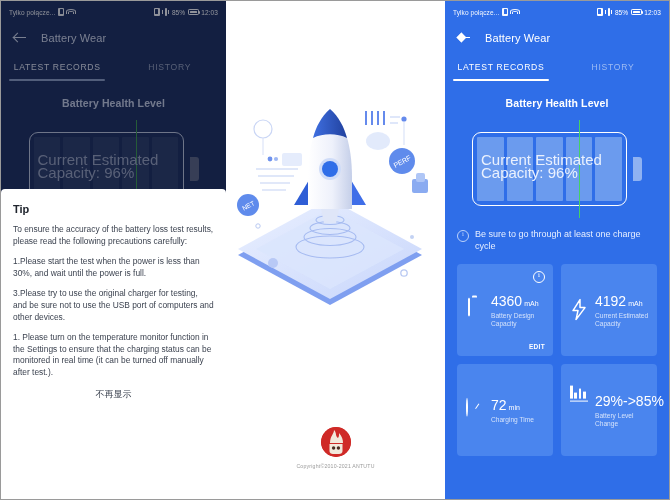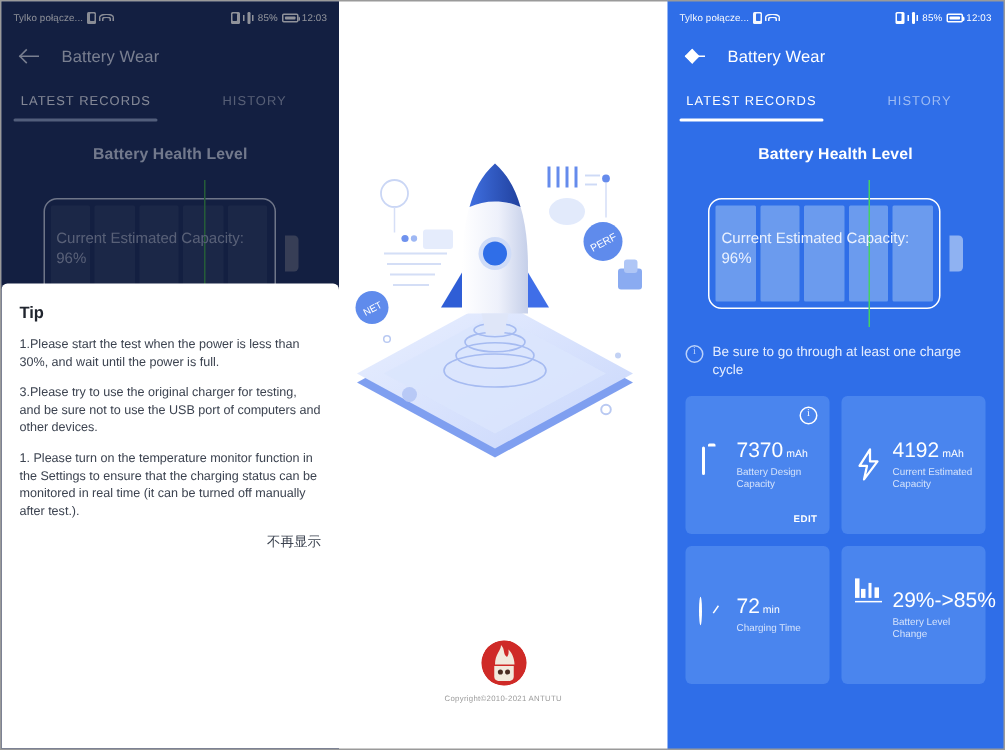--- a/index.html
+++ b/index.html
@@ -81,21 +81,21 @@
     position:absolute;right:0;top:25px;width:9px;height:24px;
     background:#5d6784;border-radius:0 3px 3px 0;}
   .panel-right .battery-tip{background:#8fb2f2;}
   .battery-cells{position:absolute;left:5px;top:5px;right:20px;bottom:5px;display:flex;gap:3px;}
   .battery-cells span{flex:1;background:#2b3c68;border-radius:1px;}
   .panel-right .battery-cells span{background:#6b9bee;}
   .battery-scan{position:absolute;left:107px;top:-12px;width:1px;height:98px;background:#3c9d4e;}
   .panel-right .battery-scan{background:#45d163;}
   .battery-label{
     position:absolute;left:9px;top:21px;right:16px;
-    font-size:10px;line-height:13px;color:#9aa5c0;}
+    font-size:15px;line-height:13px;color:#9aa5c0;}
   .panel-right .battery-label{color:#eaf1fe;}
 
   
   .info-line{display:flex;align-items:flex-start;gap:6px;margin:22px 12px 0;}
   .info-icon{flex:none;width:10px;height:10px;border:1px solid #bcd2fa;border-radius:50%;
     position:relative;margin-top:2px;}
   .info-icon:after{content:"i";position:absolute;left:0;right:0;top:-1.5px;
     font-size:7px;text-align:center;color:#bcd2fa;font-family:"Liberation Serif",serif;}
   .info-text{font-size:9px;line-height:12px;color:#e6eeff;}
 
@@ -139,21 +139,21 @@
     position:absolute;left:0;right:0;bottom:0;top:188px;
     background:#ffffff;border-radius:4px 4px 0 0;
     padding:14px 12px 16px;box-sizing:border-box;}
   .dlg-title{font-size:11px;font-weight:bold;color:#20252e;margin-bottom:9px;}
   .dlg-p{font-size:8.4px;line-height:11.6px;color:#3c4350;margin:0 0 9px;}
   .dlg-btn{
     display:block;width:100%;height:26px;line-height:26px;text-align:center;
     background:#2f6ee8;color:#ffffff;border:none;border-radius:3px;
     font-size:9.5px;font-weight:bold;letter-spacing:.6px;margin-top:4px;
     font-family:inherit;}
-  .dlg-link{text-align:right;font-size:9px;color:#3c4350;
+  .dlg-link{text-align:center;font-size:9px;color:#3c4350;
     font-family:"DejaVu Sans",sans-serif;}
 
   
   .mid-art{position:absolute;left:0;right:0;top:86px;height:230px;}
   .mid-logo{position:absolute;left:0;right:0;bottom:30px;text-align:center;}
   .logo-row{display:flex;align-items:center;justify-content:center;gap:7px;}
   .logo-mark{width:30px;height:30px;border-radius:50%;background:#cf2a27;position:relative;overflow:hidden;flex:none;}
   .logo-word{text-align:left;line-height:1;}
   .logo-word .t1{font-size:14px;font-weight:bold;color:#cf2a27;letter-spacing:.3px;}
   .logo-word .t2{font-size:11px;color:#d9665f;letter-spacing:.2px;margin-top:1px;}
@@ -215,20 +215,21 @@
       </div>
       <div class="battery-tip"></div>
       <div class="battery-scan"></div>
       <div class="battery-label">Current Estimated Capacity: 96%</div>
     </div>
 
     <div class="scrim"></div>
 
     <div class="dialog">
       <div class="dlg-title">Tip</div>
+      <p class="dlg-p">To ensure the accuracy of the battery loss test results, please read the following precautions carefully:</p>
       <p class="dlg-p">1.Please start the test when the power is less than 30%, and wait until the power is full.</p>
       <p class="dlg-p">3.Please try to use the original charger for testing, and be sure not to use the USB port of computers and other devices.</p>
       <p class="dlg-p">1. Please turn on the temperature monitor function in the Settings to ensure that the charging status can be monitored in real time (it can be turned off manually after test.).</p>
       <div class="dlg-link">不再显示</div>
     </div>
   </div>
 
   <div class="panel panel-mid">
 
     <div class="mid-art">
@@ -397,21 +398,21 @@
 
     <div class="card-grid">
 
       <div class="card">
         <span class="card-info"></span>
         <div class="card-inner">
           <span class="card-ico">
             <span class="ic-battery"><i></i><i></i><i></i></span>
           </span>
           <span class="card-txt">
-            <span class="card-value">7370</span><span class="card-unit">mAh</span>
+            <span class="card-value">4360</span><span class="card-unit">mAh</span>
             <div class="card-sub">Battery Design Capacity</div>
           </span>
         </div>
         <span class="card-corner">EDIT</span>
       </div>
 
       <div class="card">
         <div class="card-inner">
           <span class="card-ico">
             <svg viewBox="0 0 18 22" width="18" height="22" xmlns="http://www.w3.org/2000/svg">

